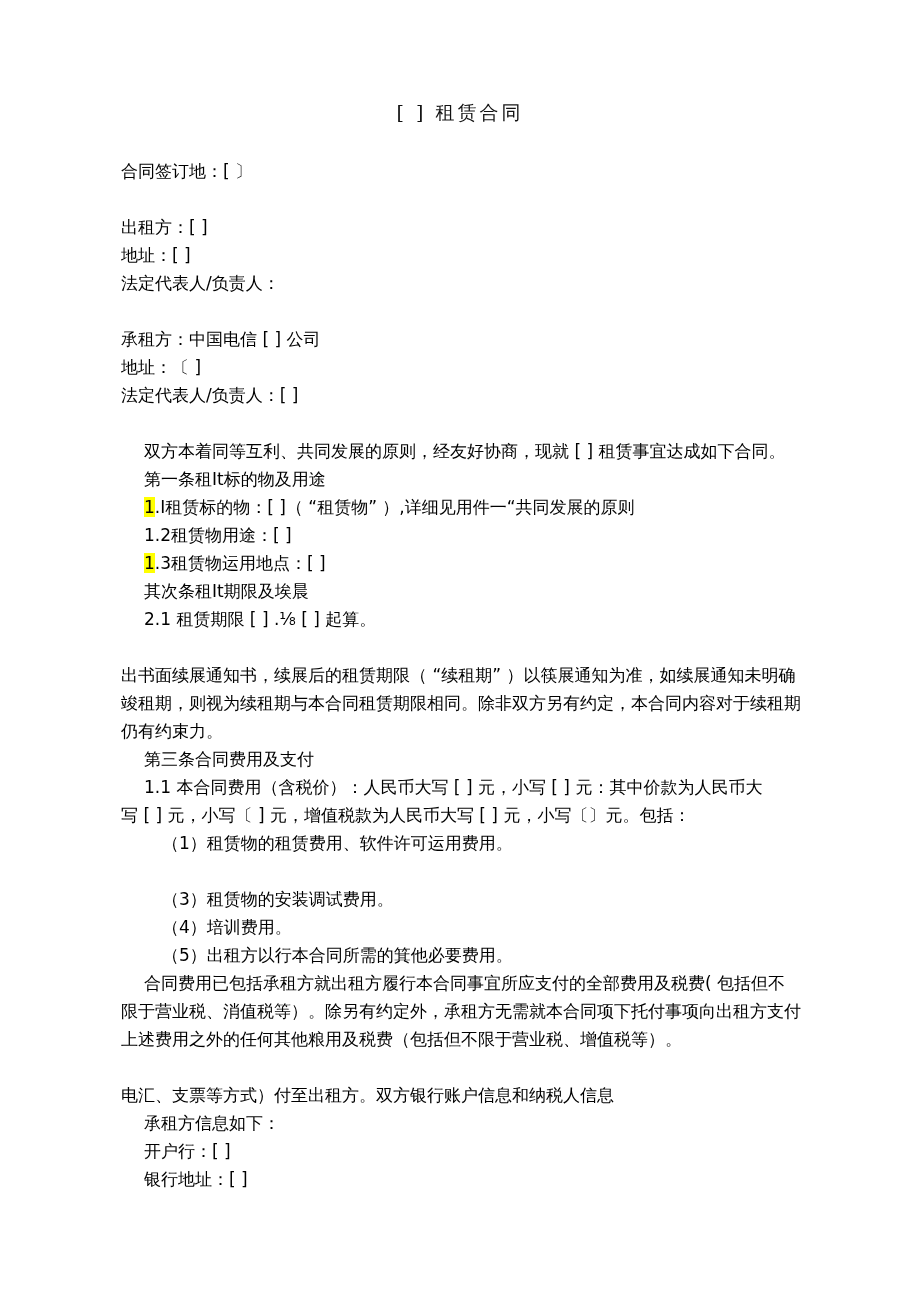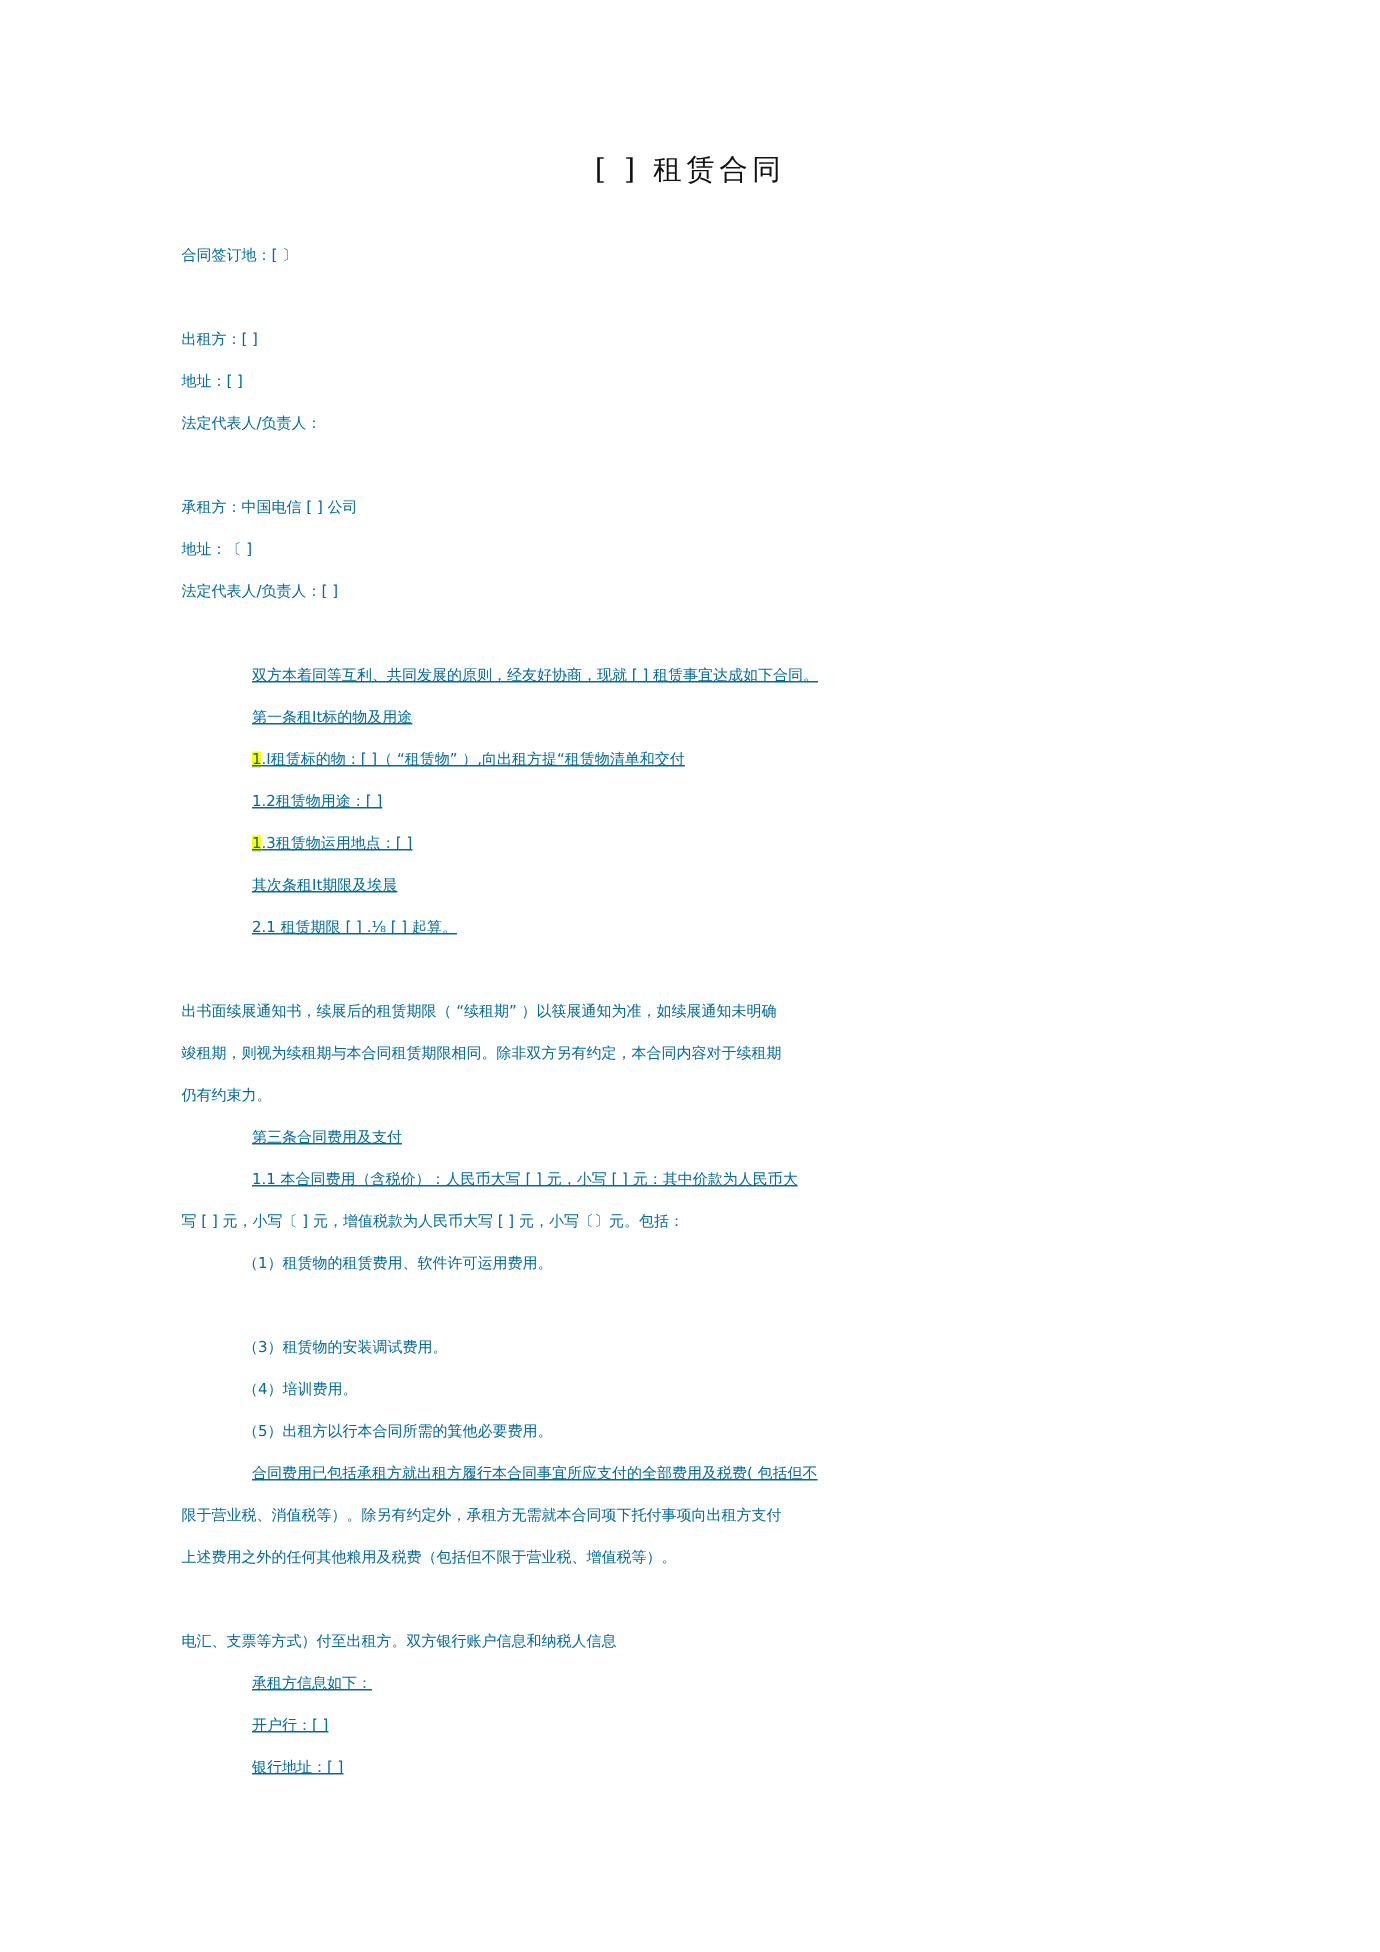--- a/index.html
+++ b/index.html
@@ -8,24 +8,24 @@
       font-family: "DejaVu Sans", "Liberation Sans", sans-serif;
       color: #1a1a1a;
     }
     .page { position: absolute; left: 0; top: 0; width: 920px; height: 1301px; }
     .title {
       position: absolute; top: 100px; left: 0; width: 920px; text-align: center;
       font-family: "DejaVu Serif", "Liberation Serif", serif;
       font-size: 19px; letter-spacing: 3px; color: #111;
     }
     .line {
-      position: absolute; left: 121px; font-size: 10px; line-height: 28px;
-      white-space: nowrap; color: #0369a1;
+      position: absolute; left: 121px; font-size: 17px; line-height: 28px;
+      white-space: nowrap; color: #000000;
     }
-    .ind { left: 168px; text-decoration: underline; }
+    .ind { left: 144px; }
     .ind2 { left: 162px; }
     .hl { background: #ffff00; }
   </style>
 </head>
 <body>
 
 <div class="page">
   <div class="title">[ ] 租赁合同</div>
 
   <div class="line" style="top:157px">合同签订地：[ 〕</div>
@@ -35,21 +35,21 @@
   <div class="line" style="top:269px">法定代表人/负责人：</div>
 
   <div class="line" style="top:325px">承租方：中国电信 [   ] 公司</div>
   <div class="line" style="top:353px">地址：〔 ]</div>
   <div class="line" style="top:381px">法定代表人/负责人：[   ]</div>
 
   <div class="line ind" style="top:437px">双方本着同等互利、共同发展的原则，经友好协商，现就 [   ] 租赁事宜达成如下合同。</div>
 
   <div class="line ind" style="top:465px">第一条租It标的物及用途</div>
   <div class="line ind" style="top:493px">
-    <span class="hl">1</span><span>.I租赁标的物：[   ]（ “租赁物” ）,向出租方提“租赁物清单和交付</span>
+    <span class="hl">1</span><span>.I租赁标的物：[   ]（ “租赁物” ）,详细见用件一“共同发展的原则</span>
   </div>
   <div class="line ind" style="top:521px">1.2租赁物用途：[   ]</div>
   <div class="line ind" style="top:549px">
     <span class="hl">1</span><span>.3租赁物运用地点：[   ]</span>
   </div>
 
   <div class="line ind" style="top:577px">其次条租It期限及埃晨</div>
   <div class="line ind" style="top:605px">2.1    租赁期限 [   ] .⅛ [   ] 起算。</div>
   <div class="line" style="top:661px">出书面续展通知书，续展后的租赁期限（ “续租期” ）以筷展通知为准，如续展通知未明确</div>
   <div class="line" style="top:689px">竣租期，则视为续租期与本合同租赁期限相同。除非双方另有约定，本合同内容对于续租期</div>

